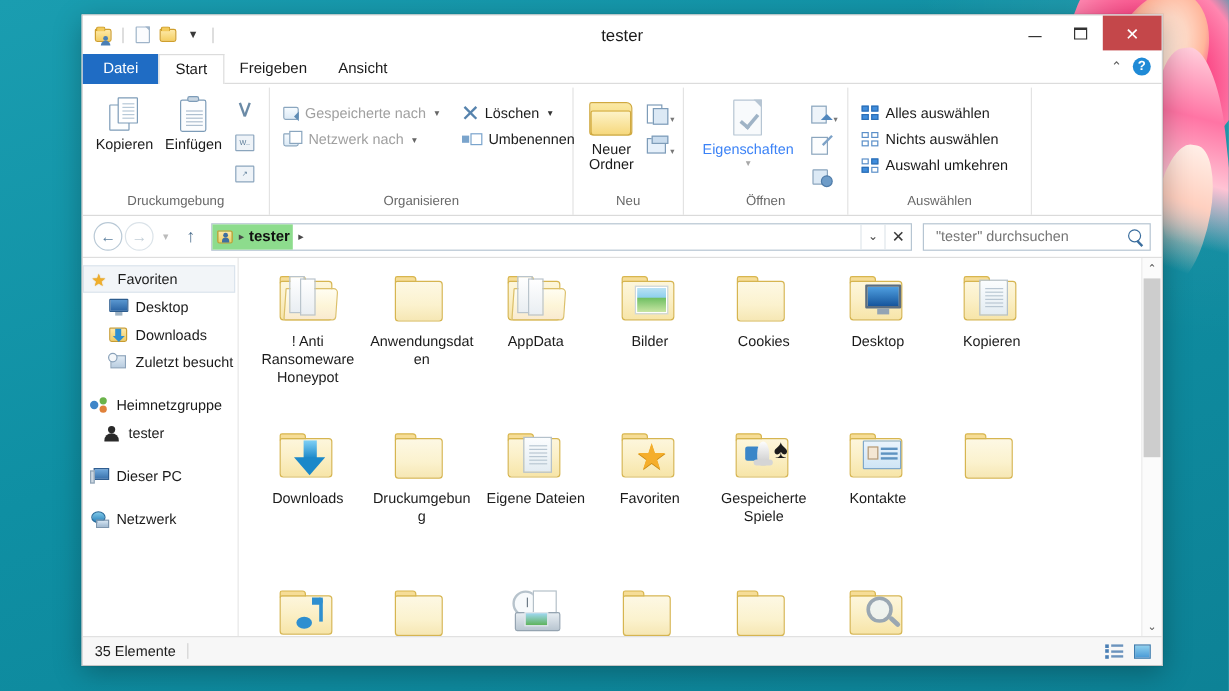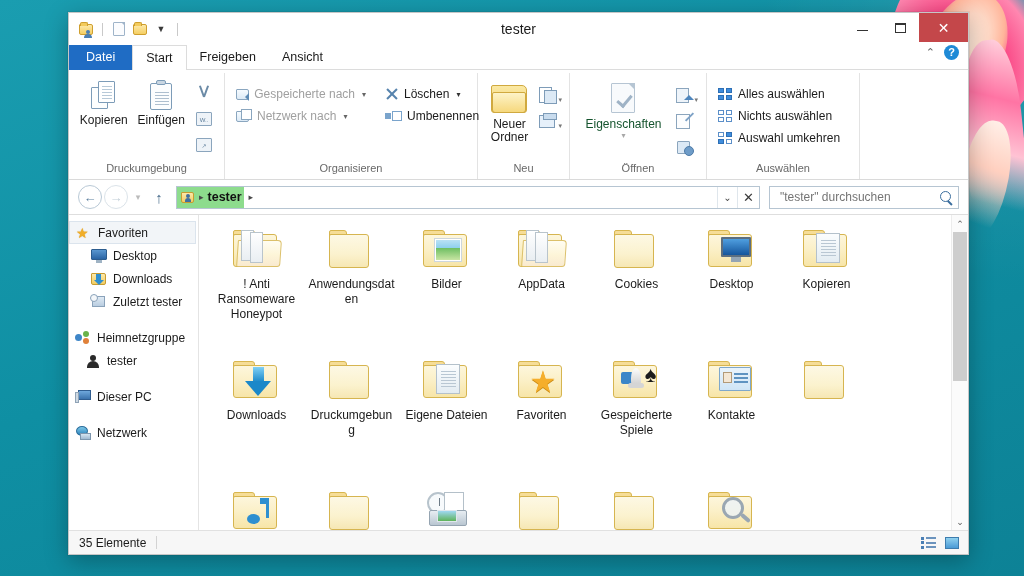--- a/index.html
+++ b/index.html
@@ -141,21 +141,21 @@
   .wbtn.close {
     width: 49px; background: #c4474a; color: #fff; font-size: 14px;
   }
   .glyph-min { width: 11px; height: 1px; background: #333; margin-top: 6px; }
   .glyph-max { width: 11px; height: 10px; border: 1px solid #333; border-top-width: 2px; }
 
   
   .tabstrip {
     height: 25px;
     background: #ffffff;
-    display: flex; align-items: flex-start;
+    display: flex; align-items: center;
     border-bottom: 1px solid #dcdcdc;
     position: relative;
     flex: 0 0 auto;
   }
   .tab {
     height: 25px; line-height: 25px;
     padding: 0 13px;
     font-size: 12.5px; color: #1b1b1b;
     cursor: default;
   }
@@ -205,21 +205,21 @@
     text-align: center; font-size: 11px; color: #686868;
   }
   .bigbtn {
     display: flex; flex-direction: column; align-items: center;
     width: 60px; padding-top: 4px; cursor: default;
   }
   .bigbtn .lbl {
     font-size: 12px; color: #1b1b1b; margin-top: 3px;
     text-align: center; line-height: 13px;
   }
-  .bigbtn.dim .lbl { color: #14532d; }
+  .bigbtn.dim .lbl { color: #3b82f6; }
   .smallcol { display: flex; flex-direction: column; justify-content: flex-start; padding-top: 2px; }
   .smallbtn {
     display: flex; align-items: center; gap: 5px;
     height: 22px; padding: 0 5px;
     font-size: 12px; color: #1b1b1b;
     white-space: nowrap; cursor: default;
   }
   .smallbtn.dim { color: #a0a0a0; }
   .smallbtn .caret { font-size: 8px; color: #666; margin-left: 2px; }
   .icocol { display: flex; flex-direction: column; gap: 1px; padding-top: 3px; }
@@ -913,21 +913,21 @@
             <span class="f"></span>
             <span class="a"></span>
           </span>
         <span>Downloads</span>
       </div>
       <div class="navitem child">
         <span class="nico nico-recent">
             <span class="s"></span>
             <span class="c"></span>
           </span>
-        <span>Zuletzt tester</span>
+        <span>Zuletzt besucht</span>
       </div>
 
       <div class="navspacer"></div>
 
       <div class="navitem root">
         <span class="nico nico-hg">
             <span class="a"></span>
             <span class="b"></span>
             <span class="c"></span>
           </span>
@@ -985,38 +985,38 @@
                 <span class="body"></span>
               </span>
             </div>
             <div class="name">Anwendungsdaten</div>
           </div>
           <div class="tile">
             <div style="height: 46px; display: flex; align-items: flex-start; justify-content: center; width: 100%;">
               <span class="folder48">
                 <span class="tab"></span>
                 <span class="body"></span>
-                <span class="ov ov-pic"></span>
-              </span>
-            </div>
-            <div class="name">Bilder</div>
-          </div>
-          <div class="tile">
-            <div style="height: 46px; display: flex; align-items: flex-start; justify-content: center; width: 100%;">
-              <span class="folder48">
-                <span class="tab"></span>
-                <span class="body"></span>
                 <span class="ov ov-papers">
                   <i></i>
                   <i></i>
                 </span>
                 <span class="flap"></span>
               </span>
             </div>
             <div class="name">AppData</div>
+          </div>
+          <div class="tile">
+            <div style="height: 46px; display: flex; align-items: flex-start; justify-content: center; width: 100%;">
+              <span class="folder48">
+                <span class="tab"></span>
+                <span class="body"></span>
+                <span class="ov ov-pic"></span>
+              </span>
+            </div>
+            <div class="name">Bilder</div>
           </div>
           <div class="tile">
             <div style="height: 46px; display: flex; align-items: flex-start; justify-content: center; width: 100%;">
               <span class="folder48 closed">
                 <span class="tab"></span>
                 <span class="body"></span>
               </span>
             </div>
             <div class="name">Cookies</div>
           </div>

